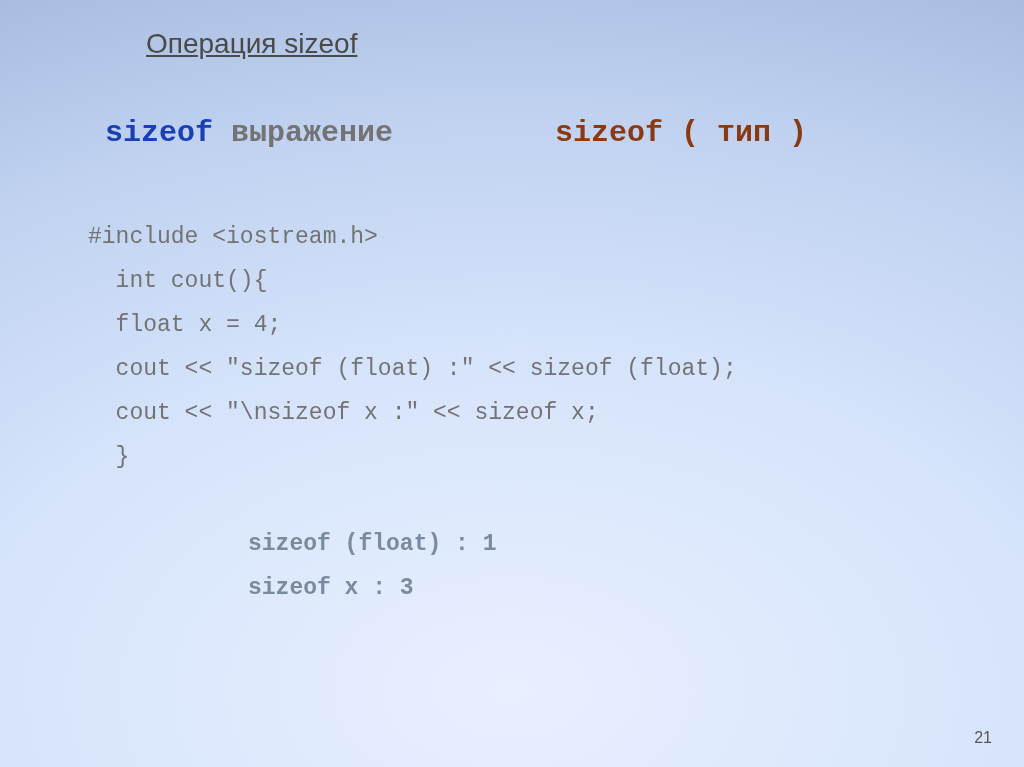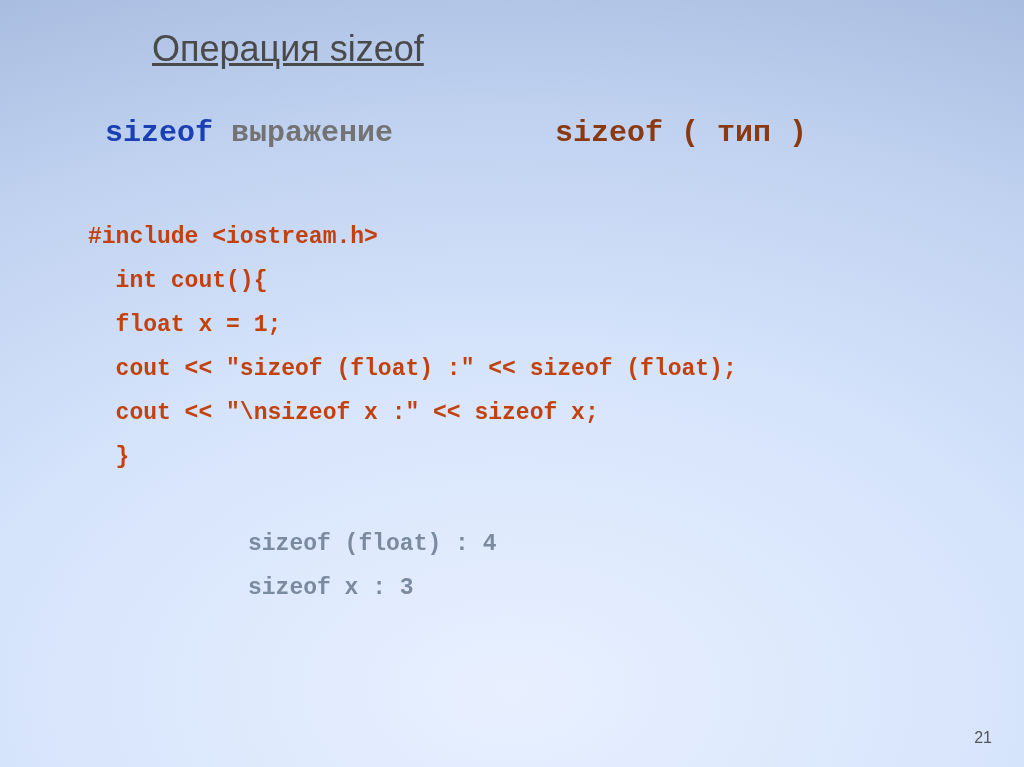--- a/index.html
+++ b/index.html
@@ -16,22 +16,22 @@
   }
   .slide {
     position: relative;
     width: 100%;
     height: 100%;
     box-sizing: border-box;
   }
   .title {
     position: absolute;
     top: 28px;
-    left: 152px;
-    font-size: 36px;
+    left: 146px;
+    font-size: 28px;
     color: #4a4a4a;
     text-decoration: underline;
   }
   .syntax-row {
     position: absolute;
     top: 116px;
     left: 0;
     width: 100%;
     font-family: "Courier New", monospace;
     font-weight: bold;
@@ -46,23 +46,23 @@
     left: 555px;
   }
   .kw-blue { color: #1a3fb5; }
   .kw-gray { color: #737373; }
   .kw-brown { color: #8a3a12; }
   .code-block {
     position: absolute;
     top: 215px;
     left: 88px;
     font-family: "Courier New", monospace;
-    font-weight: bold;
+    font-weight: normal;
     font-size: 23px;
-    color: #c2410c;
+    color: #737373;
     line-height: 44px;
     white-space: pre;
   }
   .output-block {
     position: absolute;
     top: 522px;
     left: 248px;
     font-family: "Courier New", monospace;
     font-weight: bold;
     font-size: 23px;
@@ -83,18 +83,18 @@
 
 <div class="slide">
 
   <div class="title">Операция sizeof</div>
 
   <div class="syntax-row">
     <span class="syntax-left"><span class="kw-blue">sizeof</span><span class="kw-gray">  выражение</span></span>
     <span class="syntax-right"><span class="kw-brown">sizeof</span><span class="kw-brown"> ( тип )</span></span>
   </div>
 
-  <div class="code-block"><div>#include &lt;iostream.h&gt;</div><div>  int cout(){</div><div>  float x = 1;</div><div>  cout &lt;&lt; "sizeof (float) :" &lt;&lt; sizeof (float);</div><div>  cout &lt;&lt; "\nsizeof x :" &lt;&lt; sizeof x;</div><div>  }</div></div>
+  <div class="code-block"><div>#include &lt;iostream.h&gt;</div><div>  int cout(){</div><div>  float x = 4;</div><div>  cout &lt;&lt; "sizeof (float) :" &lt;&lt; sizeof (float);</div><div>  cout &lt;&lt; "\nsizeof x :" &lt;&lt; sizeof x;</div><div>  }</div></div>
 
-  <div class="output-block"><div>sizeof (float) : 4</div><div>sizeof x : 3</div></div>
+  <div class="output-block"><div>sizeof (float) : 1</div><div>sizeof x : 3</div></div>
 
   <div class="page-num">21</div>
 </div>
 
 </body></html>

